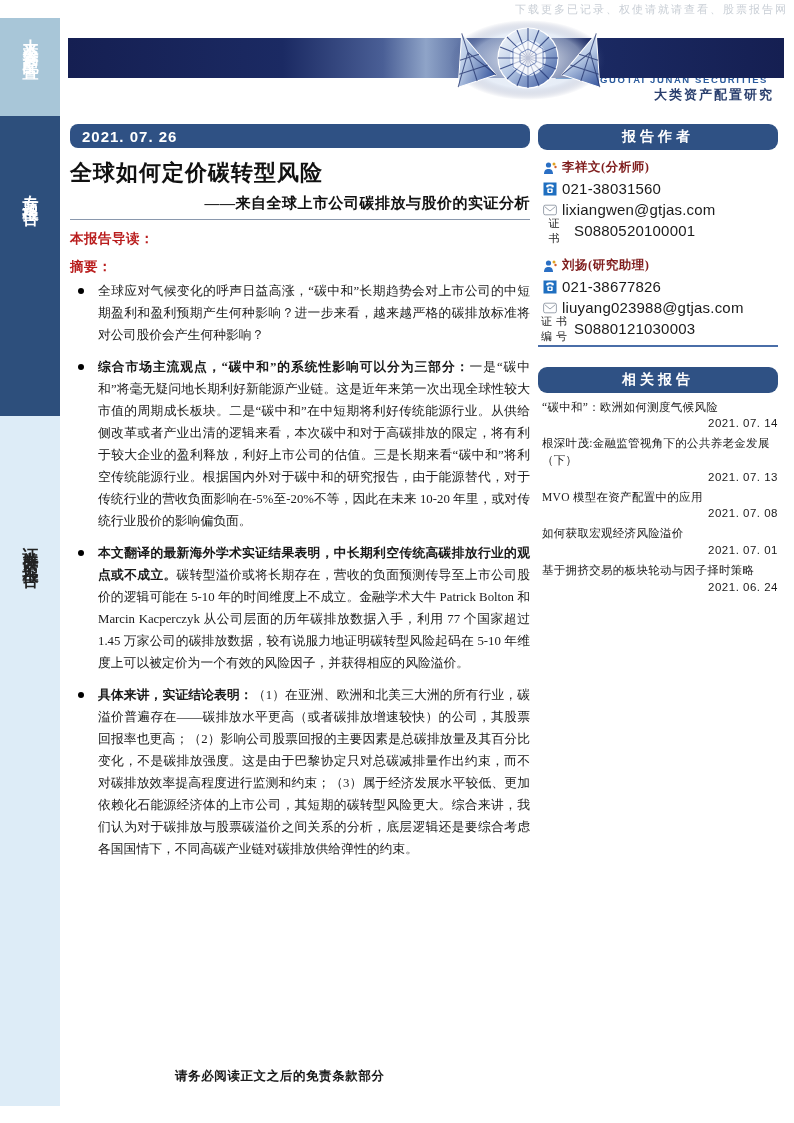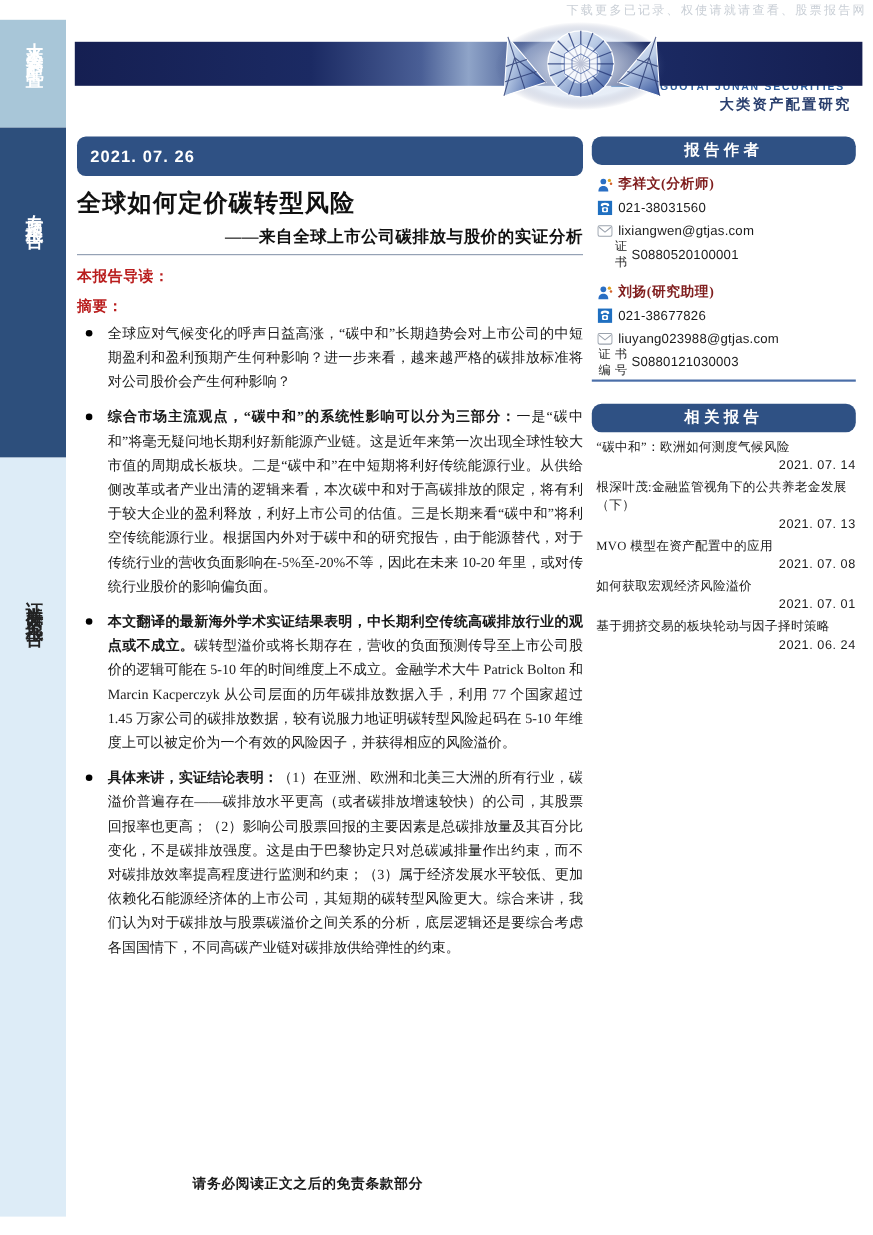--- a/index.html
+++ b/index.html
@@ -117,21 +117,21 @@
 
   
   .main {
     position: absolute;
     left: 70px; top: 124px;
     width: 460px;
   }
   .date-bar {
     background: #2f5184;
     border-radius: 8px;
-    height: 36px;
+    height: 24px;
     display: flex;
     align-items: center;
     padding-left: 12px;
   }
   .date-bar span {
     color: #ffffff;
     font-size: 15px;
     font-weight: bold;
     letter-spacing: 1px;
     font-family: "Liberation Sans", sans-serif;
@@ -241,24 +241,24 @@
     display: flex;
     align-items: center;
     justify-content: center;
   }
   .alabel {
     width: 36px;
     flex: 0 0 36px;
     font-size: 11px;
     color: #222;
     letter-spacing: 4px;
-    text-align: right;
+    text-align: center;
   }
   .aval {
-    font-size: 12px;
+    font-size: 15px;
     color: #1a1a1a;
     font-family: "Liberation Sans", sans-serif;
     letter-spacing: 0.2px;
   }
   .aname {
     font-size: 12.5px;
     font-weight: bold;
     color: #7f1d1d;
     font-family: Liberation Serif, serif;
     letter-spacing: 0.5px;

